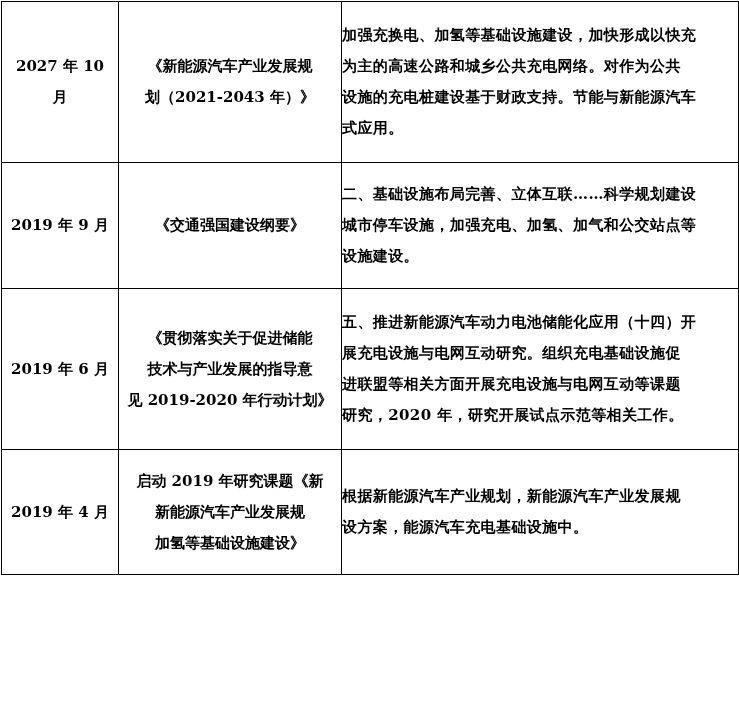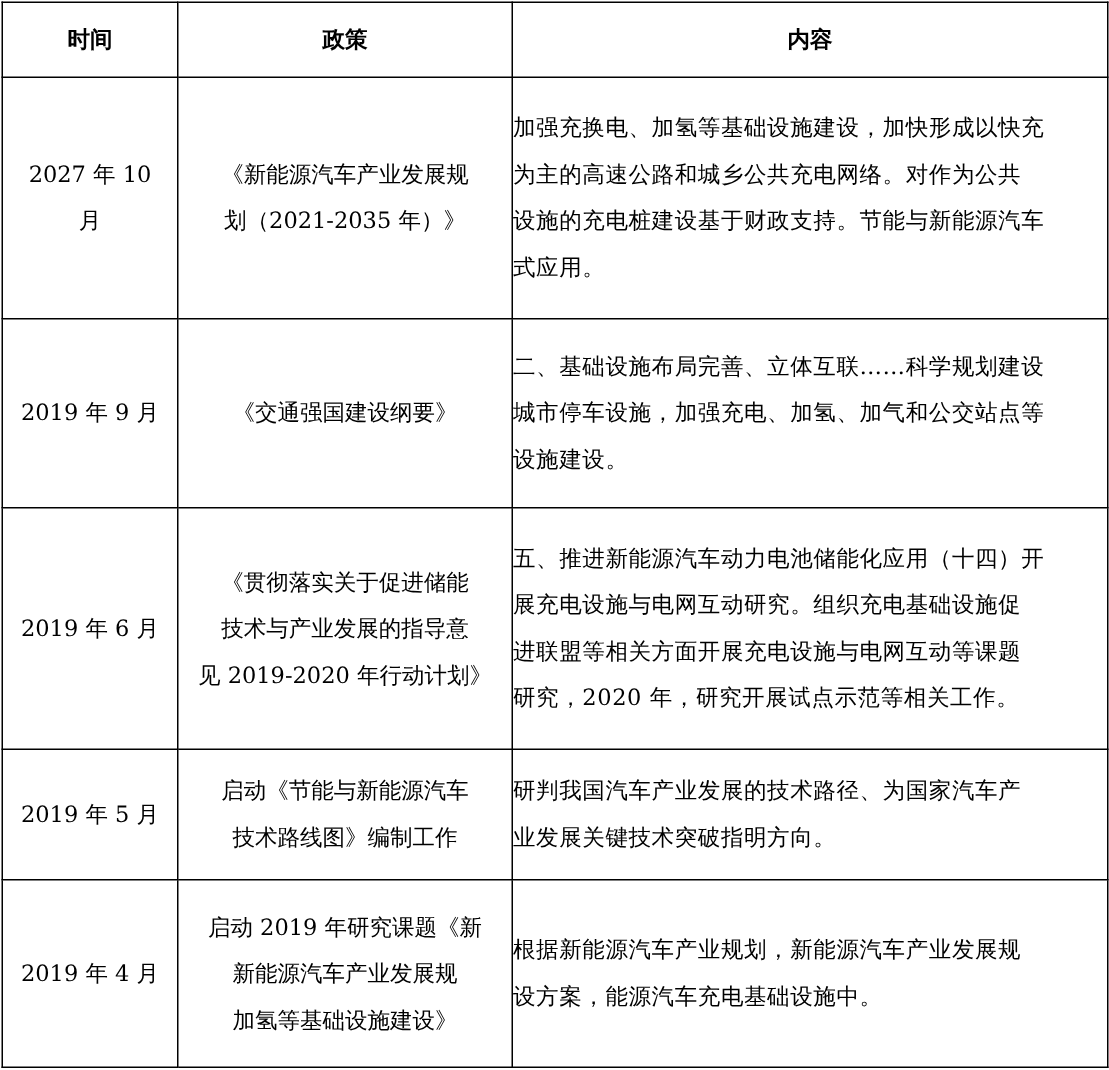--- a/index.html
+++ b/index.html
@@ -21,21 +21,21 @@
       border-collapse: collapse;
       table-layout: fixed;
       width: 737px;
     }
     table.policy-table td, table.policy-table th {
       border: 1px solid #000000;
       padding: 0;
       font-size: 15px;
       line-height: 31px;
       vertical-align: middle;
-      font-weight: normal;
+      font-weight: bold;
     }
     col.c-time { width: 117px; }
     col.c-policy { width: 223px; }
     col.c-content { width: 397px; }
     th {
       text-align: center;
       font-weight: bold !important;
       font-family: "DejaVu Sans", "Liberation Sans", sans-serif;
       font-size: 15px;
     }
@@ -64,34 +64,29 @@
 </head>
 <body>
 
 <table class="policy-table">
   <colgroup>
     <col class="c-time">
     <col class="c-policy">
     <col class="c-content">
   </colgroup>
   <tbody>
-      <tr class="r-head">
-    <th>时间</th>
-    <th>政策</th>
-    <th>内容</th>
-  </tr>
 
   <tr class="r1">
     <td class="time">
       <span class="line">2027 年 10</span>
       <span class="line">月</span>
     </td>
     <td class="policy">
       <span class="line">《新能源汽车产业发展规</span>
-      <span class="line">划（2021-2035 年）》</span>
+      <span class="line">划（2021-2043 年）》</span>
     </td>
     <td class="content">
       <span class="line">加强充换电、加氢等基础设施建设，加快形成以快充</span>
       <span class="line">为主的高速公路和城乡公共充电网络。对作为公共</span>
       <span class="line">设施的充电桩建设基于财政支持。节能与新能源汽车</span>
       <span class="line">式应用。</span>
     </td>
   </tr>
 
   <tr class="r2">
@@ -118,33 +113,20 @@
       <span class="line">见 2019-2020 年行动计划》</span>
     </td>
     <td class="content">
       <span class="line">五、推进新能源汽车动力电池储能化应用（十四）开</span>
       <span class="line">展充电设施与电网互动研究。组织充电基础设施促</span>
       <span class="line">进联盟等相关方面开展充电设施与电网互动等课题</span>
       <span class="line">研究，2020 年，研究开展试点示范等相关工作。</span>
     </td>
   </tr>
 
-  <tr class="r4">
-    <td class="time">
-      <span class="line">2019 年 5 月</span>
-    </td>
-    <td class="policy">
-      <span class="line">启动《节能与新能源汽车</span>
-      <span class="line">技术路线图》编制工作</span>
-    </td>
-    <td class="content">
-      <span class="line">研判我国汽车产业发展的技术路径、为国家汽车产</span>
-      <span class="line">业发展关键技术突破指明方向。</span>
-    </td>
-  </tr>
 
   <tr class="r5">
     <td class="time">
       <span class="line">2019 年 4 月</span>
     </td>
     <td class="policy">
       <span class="line">启动 2019 年研究课题《新</span>
       <span class="line">新能源汽车产业发展规</span>
       <span class="line">加氢等基础设施建设》</span>
     </td>

